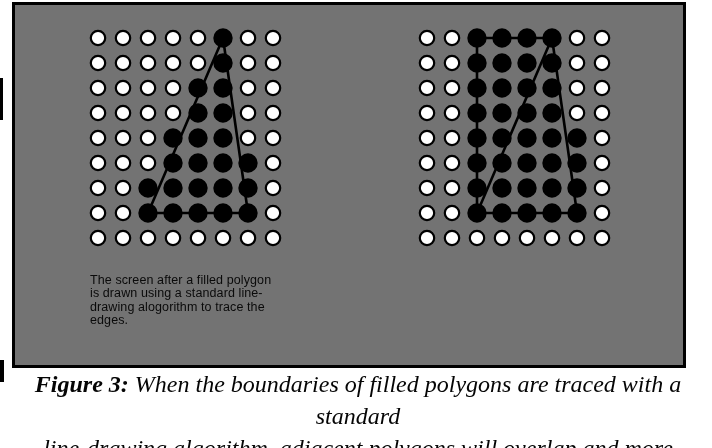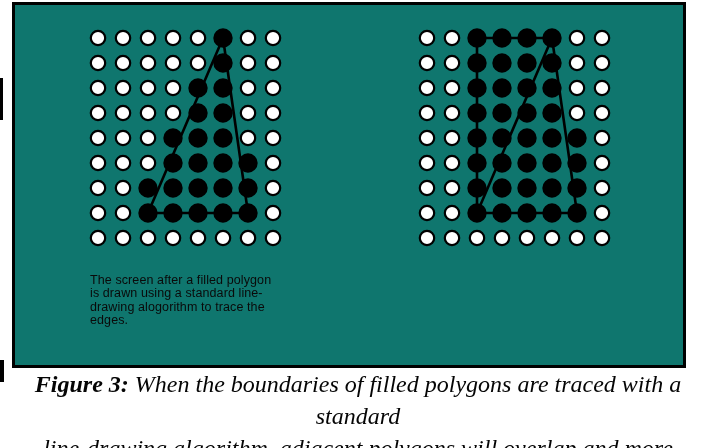--- a/index.html
+++ b/index.html
@@ -9,21 +9,21 @@
     background:#ffffff;
     overflow:hidden;
     font-family:"Liberation Sans",sans-serif;
     color:#000;
   }
   .panel-box{
     position:absolute;
     left:12px;top:2px;
     width:668px;height:360px;
     border:3px solid #000;
-    background:#0f766e;
+    background:#737373;
   }
   .grid-svg{position:absolute;}
   .grid-left{left:71px;top:21px;}   
   .grid-right{left:400px;top:21px;}
   .panel-caption{
     position:absolute;
     margin:0;
     font-size:12.5px;
     line-height:13.4px;
     letter-spacing:0.1px;

